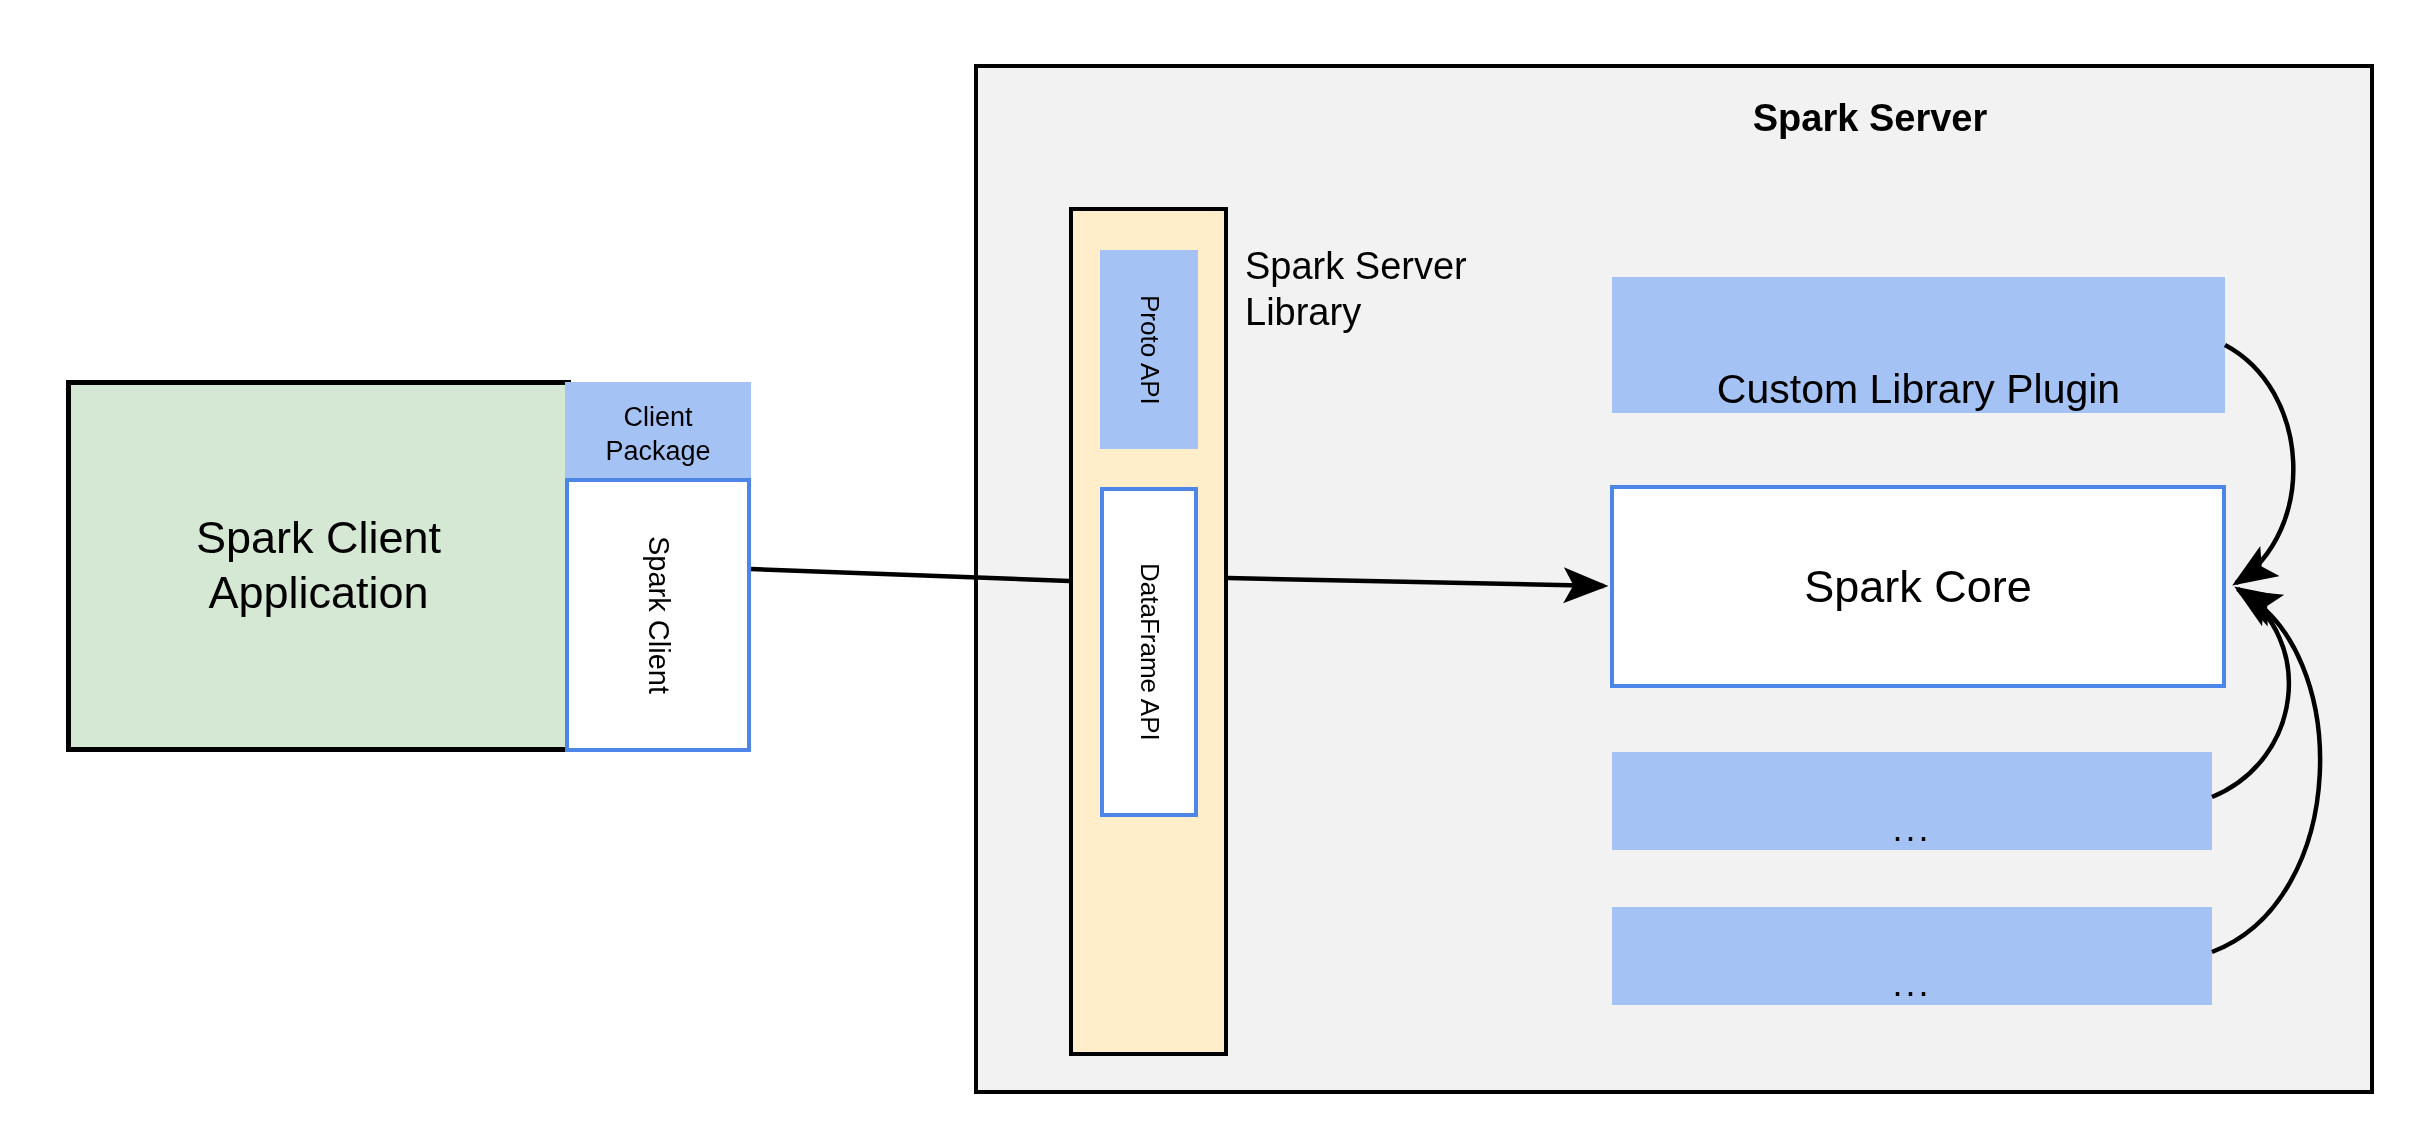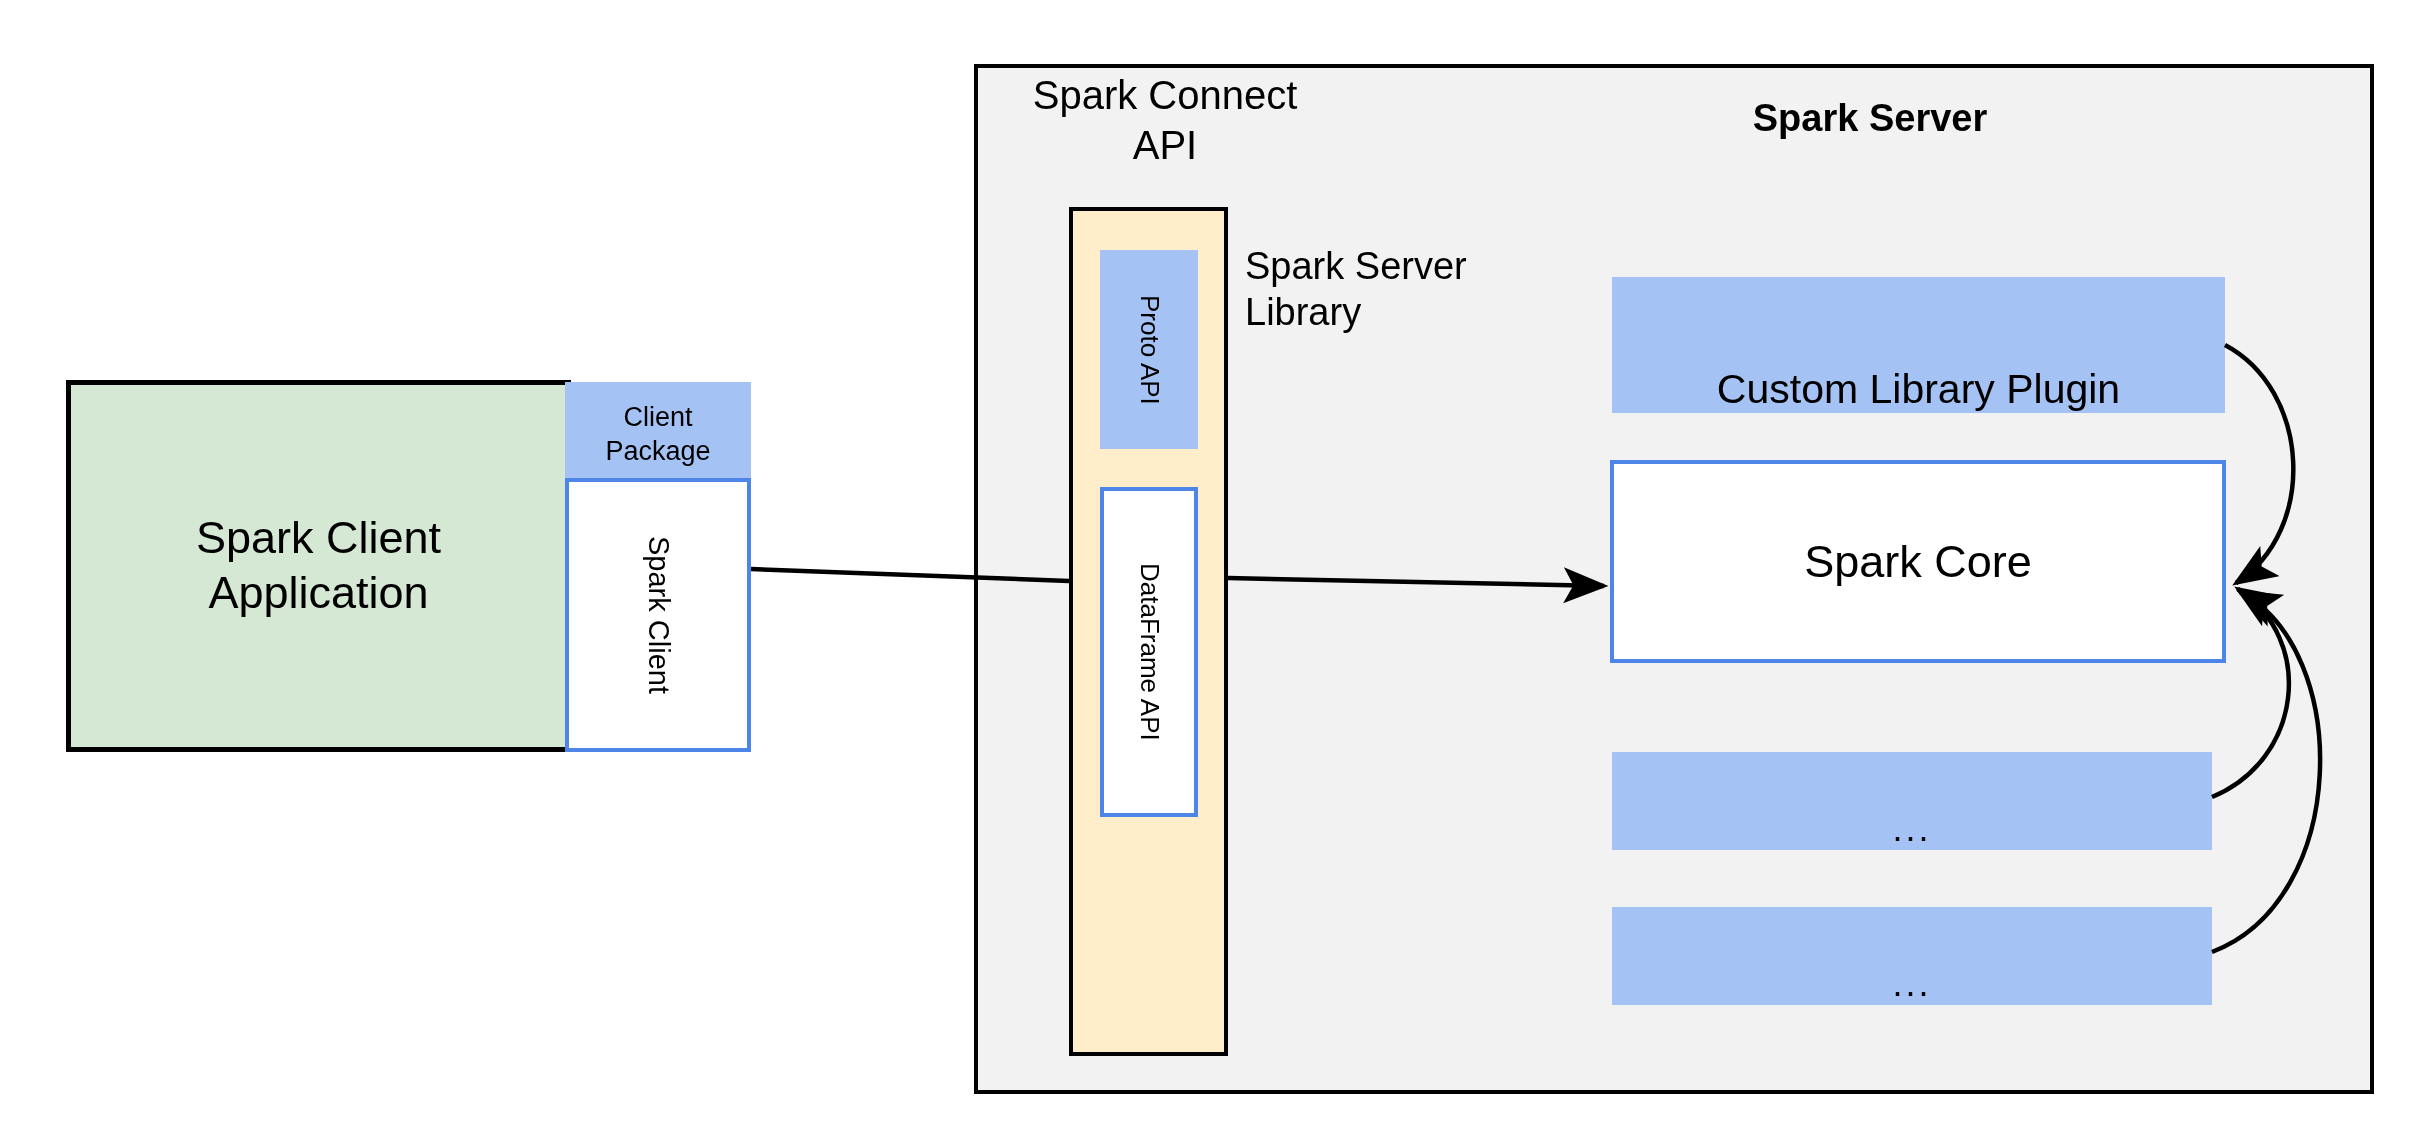--- a/index.html
+++ b/index.html
@@ -190,21 +190,21 @@
     font-size: 36px;
     letter-spacing: 3px;
   }
   #custom-plugin { left: 1612px; top: 277px; width: 613px; height: 136px; }
   #dots-1        { left: 1612px; top: 752px; width: 600px; height: 98px; }
   #dots-2        { left: 1612px; top: 907px; width: 600px; height: 98px; }
 
   .spark-core {
     position: absolute;
     left: 1610px;
-    top: 460px;
+    top: 485px;
     width: 616px;
     height: 203px;
     background: #ffffff;
     border: 4px solid #4d86e8;
     box-sizing: border-box;
     display: flex;
     align-items: center;
     justify-content: center;
   }
   .spark-core-label {
@@ -223,22 +223,20 @@
     pointer-events: none;
   }
 </style>
 </head>
 <body>
 
 <div id="canvas">
 
   <div class="server-panel"></div>
 
-  <div class="connect-api-label">Spark Connect
-API</div>
 
   <div class="server-title">Spark Server</div>
 
   <div class="server-library-label">Spark Server
 Library</div>
 
   <div class="client-app">
     <div class="client-app-label">Spark Client
 Application</div>
   </div>

